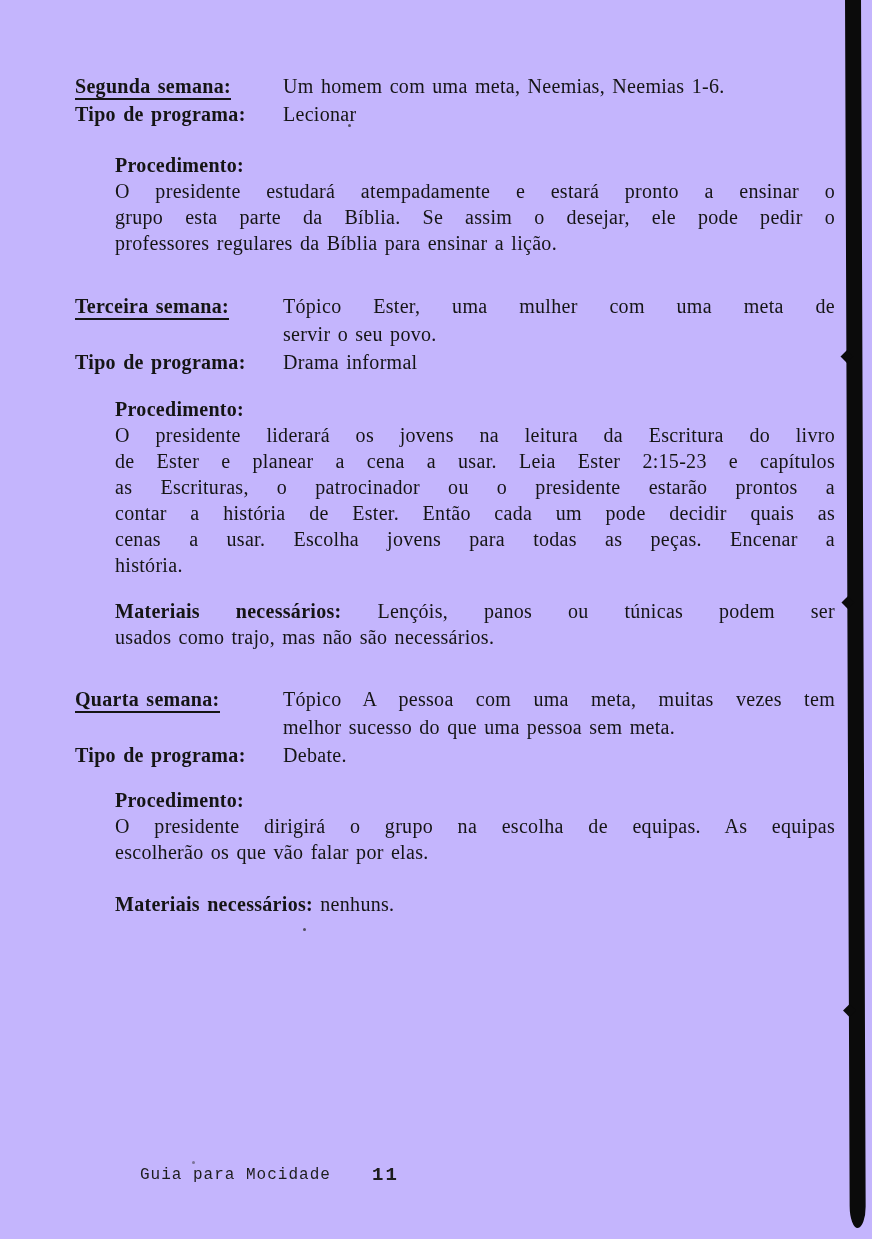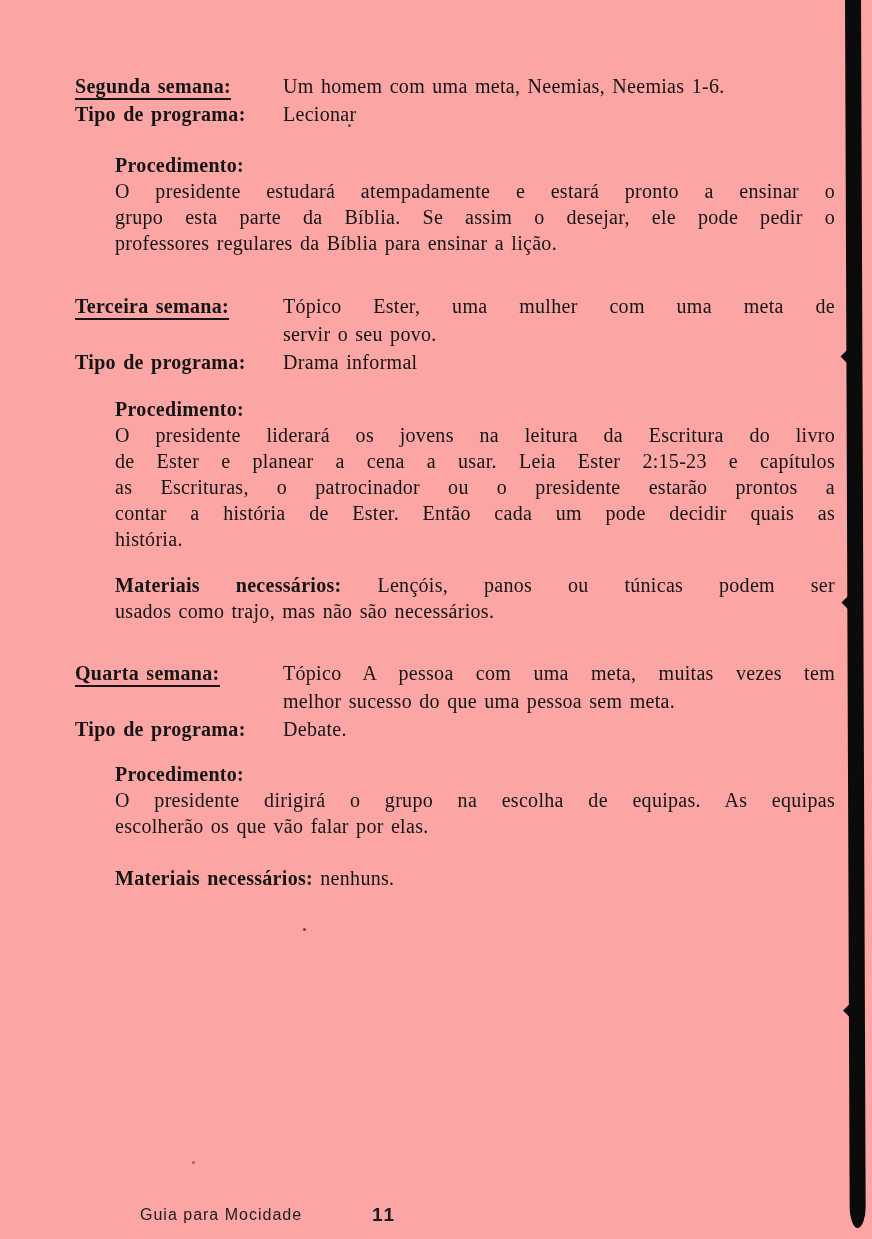--- a/index.html
+++ b/index.html
@@ -1,18 +1,18 @@
 <!DOCTYPE html>
 <html><head>
 <meta charset="utf-8">
 <style>
   html,body{margin:0;padding:0;background:#777;}
   .page{
     position:relative; width:872px; height:1239px; margin:0 auto;
-    background:#fca5a5; overflow:hidden;
+    background:#c4b5fd; overflow:hidden;
     font-family:"Liberation Serif", serif;
     color:#151515;
   }
   .content{
     position:absolute; left:75px; top:72px; width:760px;
     font-size:20px; letter-spacing:.3px; word-spacing:2px;
   }
   .week-row{display:flex; line-height:28px;}
   .week-label{width:208px; flex:0 0 208px; font-weight:700;}
   .week-label .u{border-bottom:2px solid #151515; padding-bottom:1px;}
@@ -23,21 +23,21 @@
   .mt-proc2{margin-top:24px;}
   .sec3{margin-top:36px;}
   .proc3{margin-top:20px;}
   .mat3{margin-top:20px;}
   .sec4{margin-top:35px;}
   .proc4{margin-top:18px;}
   .mat4{margin-top:26px;}
   .b{font-weight:700;}
   .footer{
     position:absolute; left:0; top:1162px; width:856px; height:30px;
-    font-family:Liberation Sans, sans-serif; font-size:16px; color:#1d1d1d;margin-top:40px;
+    font-family:Liberation Mono, monospace; font-size:16px; color:#1d1d1d;
   }
   .footer .left{position:absolute; left:140px; top:4px; letter-spacing:1px;}
   .footer .num{position:absolute; left:372px; top:2px; font-size:19px; font-weight:700; letter-spacing:2px;}
   
   .edge-bar{
     position:absolute; left:845px; top:-6px; width:16px; height:1234px;
     background:#0b0b0b; transform:rotate(-.22deg); transform-origin:top center;
     border-radius:2px 2px 60% 60% / 2px 2px 26px 26px;
   }
   .bump{position:absolute; width:9px; height:9px; background:#0b0b0b; transform:rotate(45deg); left:-4px;}
@@ -83,20 +83,21 @@
       <div class="week-row">
         <div class="week-label">Tipo de programa:</div>
         <div class="week-topic">Drama informal</div>
       </div>
       <div class="para proc3">
         <div class="b">Procedimento:</div>
         <div class="pline">O presidente liderará os jovens na leitura da Escritura do livro</div>
         <div class="pline">de Ester e planear a cena a usar. Leia Ester 2:15-23 e capítulos</div>
         <div class="pline">as Escrituras, o patrocinador ou o presidente estarão prontos a</div>
         <div class="pline">contar a história de Ester. Então cada um pode decidir quais as</div>
+        <div class="pline">cenas a usar. Escolha jovens para todas as peças. Encenar a</div>
         <div class="pline last">história.</div>
       </div>
       <div class="para mat3">
         <div class="pline"><span class="b">Materiais necessários:</span> <span>Lençóis, panos ou túnicas podem ser</span></div>
         <div class="pline last">usados como trajo, mas não são necessários.</div>
       </div>
     </section>
 
     <section class="sec4">
       <div class="week-row">

